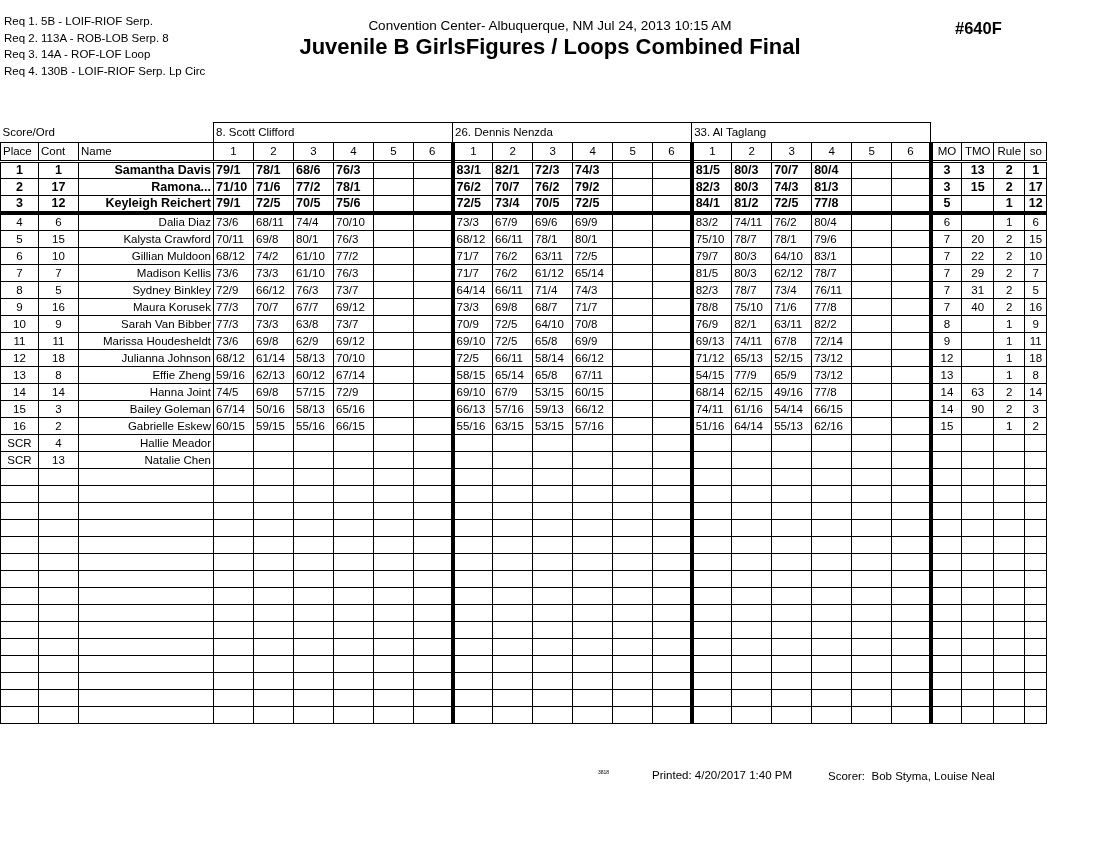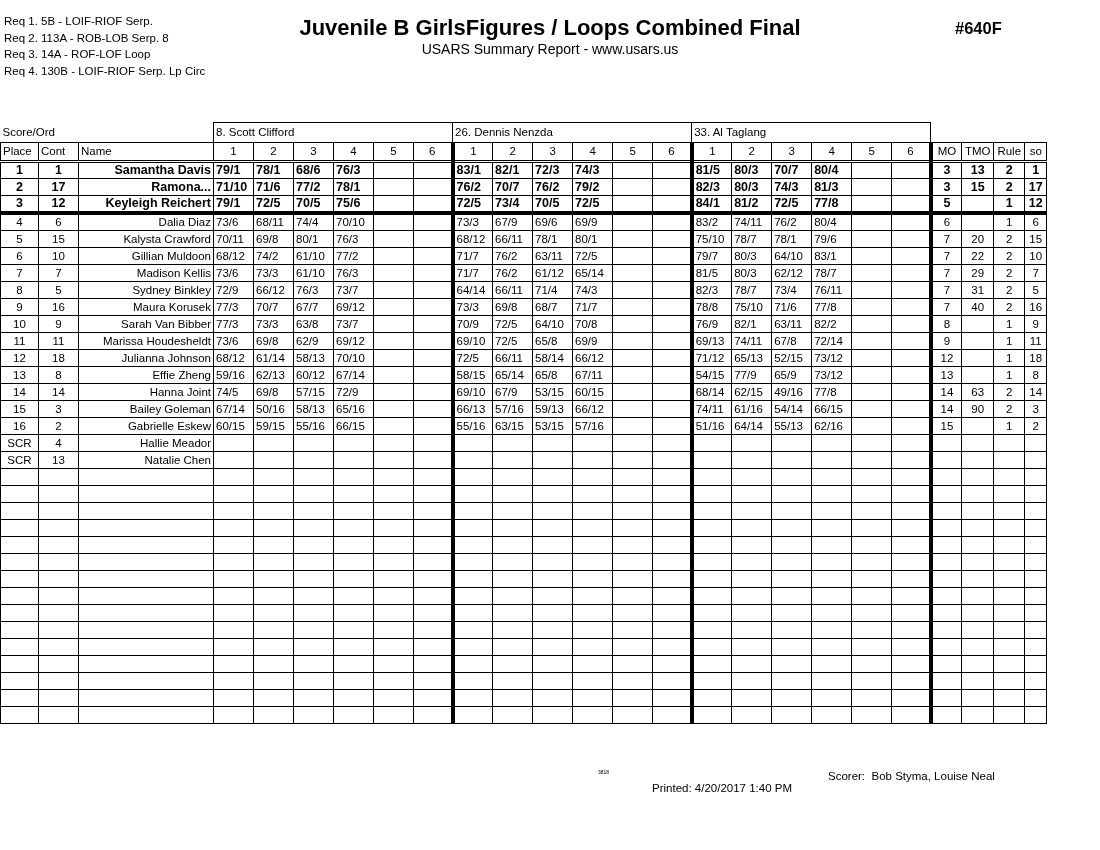--- a/index.html
+++ b/index.html
@@ -139,21 +139,21 @@
   #footer {
     position: absolute;
     left: 0;
     top: 768px;
     width: 1046px;
     font-size: 11.5px;
   }
   #footer .printed {
     position: absolute;
     left: 620px;
-    top: 14px;
+    top: 1px;
     white-space: nowrap;
     padding-left: 32px;
   }
   #footer .tiny {
     position: absolute;
     left: 598px;
     top: 1px;
     font-size: 5px;
     white-space: nowrap;
   }
@@ -168,22 +168,22 @@
 <body>
 
 <div id="reqs">
     <span class="req-line">Req  1.  5B - LOIF-RIOF Serp.</span>
     <span class="req-line">Req  2.  113A - ROB-LOB Serp. 8</span>
     <span class="req-line">Req  3.  14A - ROF-LOF Loop</span>
     <span class="req-line">Req  4.  130B - LOIF-RIOF Serp. Lp Circ</span>
   </div>
 
 <div id="header">
+  <div class="hdr-venue">Convention Center- Albuquerque, NM  Jul 24, 2013  10:15 AM</div>
   <div class="hdr-event">Juvenile B GirlsFigures / Loops Combined Final</div>
-  <div class="hdr-report">USARS Summary Report - www.usars.us</div>
 </div>
 <div id="event-code">#640F</div>
 
 <div id="sheet">
   <table class="grid">
     <colgroup>
       <col style="width:38px">
         <col style="width:40px">
         <col style="width:135px">
       <col style="width:40px">

